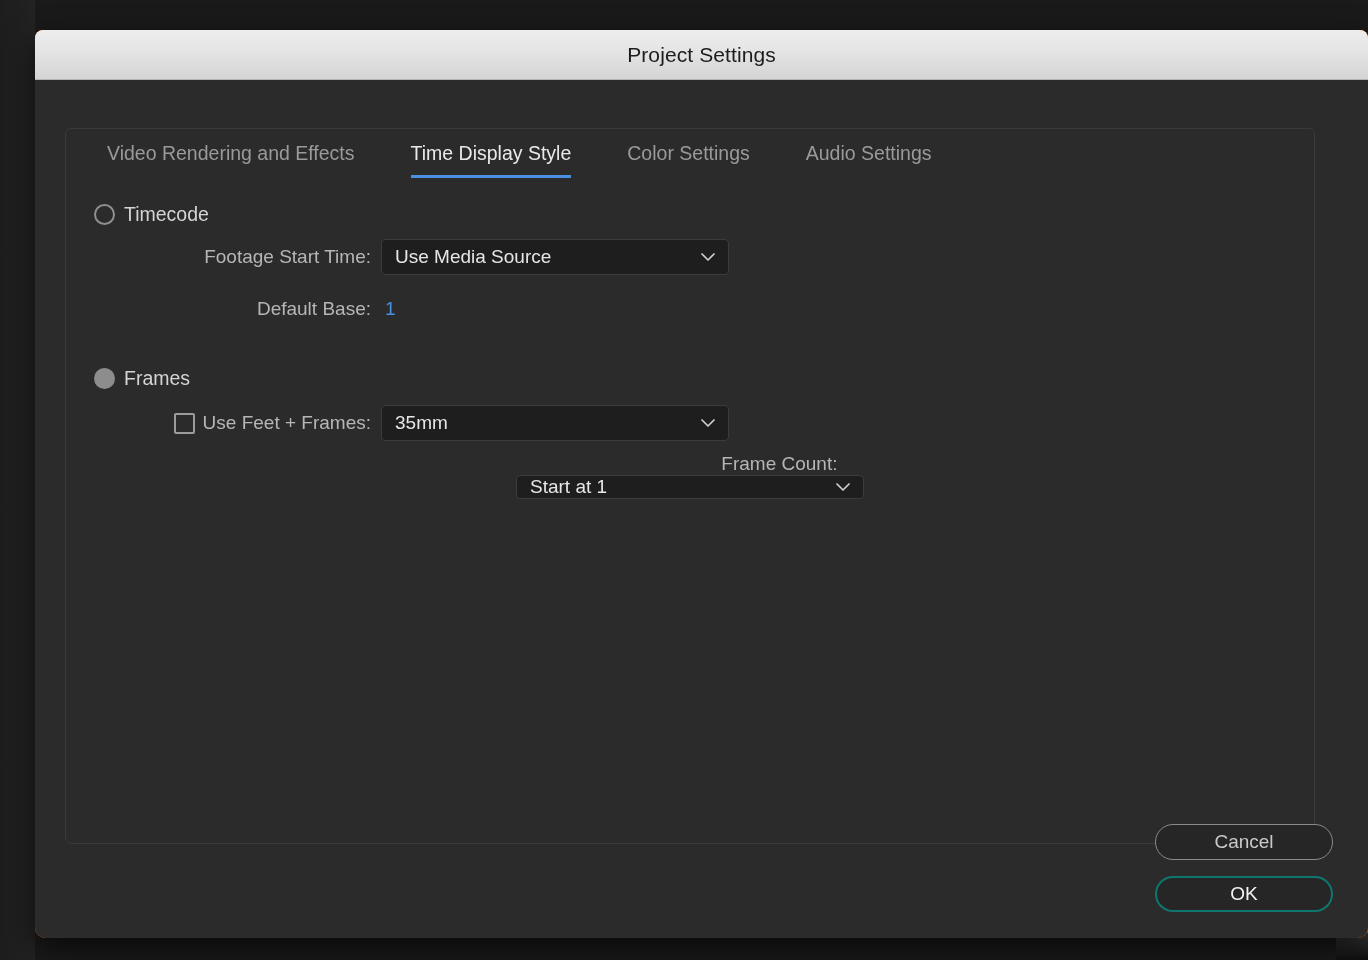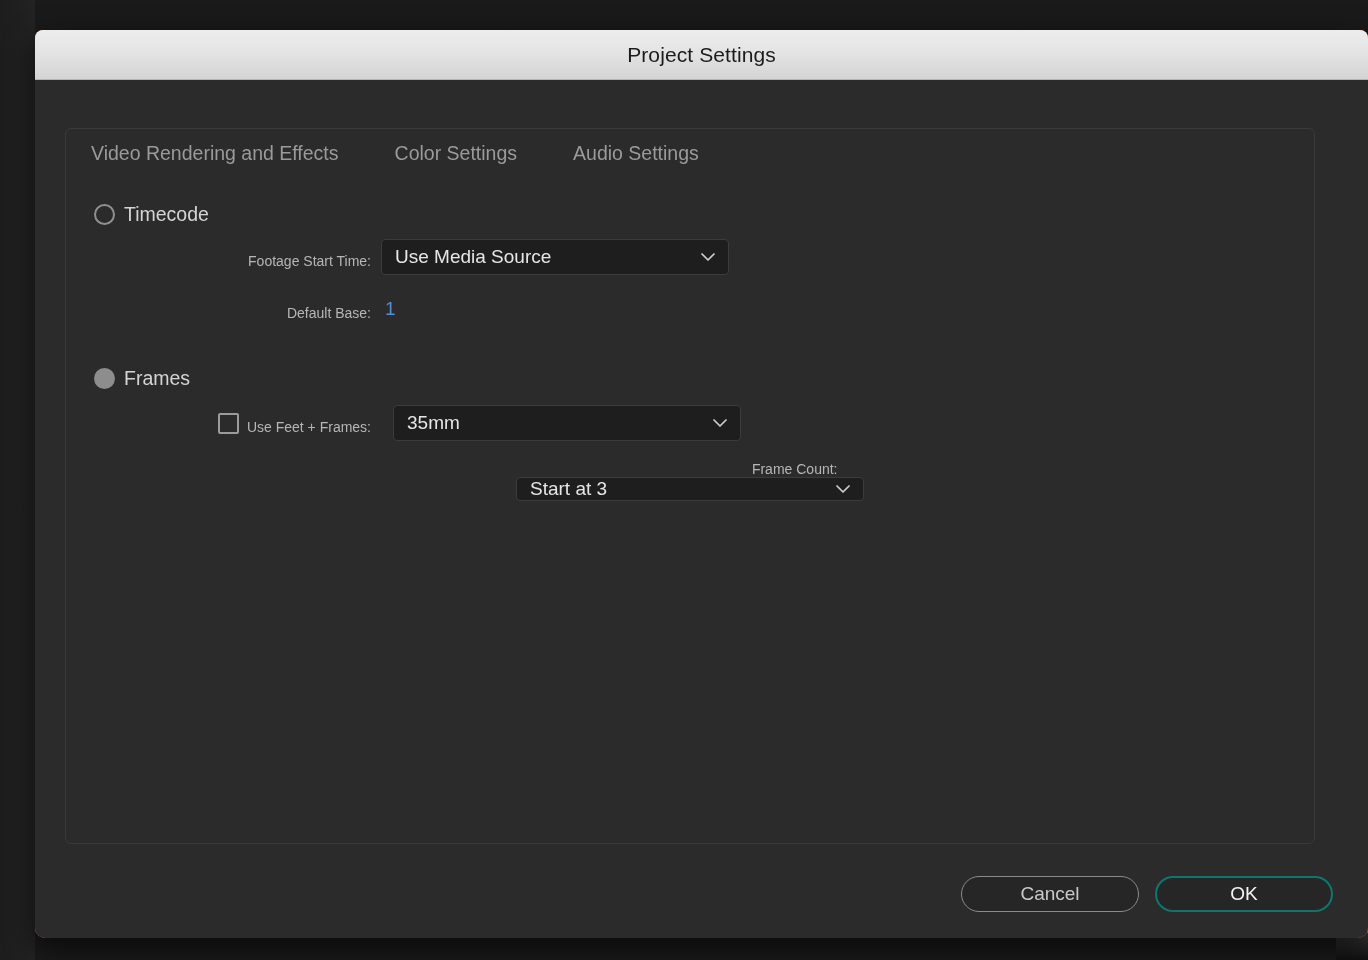--- a/index.html
+++ b/index.html
@@ -89,21 +89,21 @@
     width: 1250px;
     height: 716px;
     border: 1px solid #3a3a3a;
     border-radius: 6px;
     box-sizing: border-box;
   }
 
   
   #tab-bar {
     position: absolute;
-    left: 25px;
+    left: 41px;
     top: 13px;
     display: flex;
     align-items: flex-end;
     gap: 0;
   }
   .tab {
     font-size: 19.5px;
     color: #9a9a9a;
     padding: 0 0 10px 0;
     margin-right: 56px;
@@ -152,28 +152,27 @@
     color: #d4d4d4;
   }
 
   .field-row {
     display: flex;
     align-items: center;
     height: 44px;
     margin-bottom: 8px;
   }
   .field-label {
-    font-size: 14px;
+    font-size: 19px;
     color: #b6b6b6;
     text-align: right;
     width: 315px;
     padding-right: 10px;
     box-sizing: border-box;
     white-space: nowrap;
-    margin-top: 8px;
   }
   .field-label.with-check {
     text-align: left;
     width: auto;
     padding-right: 0;
   }
 
   .checkbox-wrap {
     width: 315px;
     display: flex;
@@ -228,20 +227,21 @@
     padding-left: 4px;
   }
 
   
   #footer {
     position: absolute;
     right: 35px;
     bottom: 27px;
     display: flex;
     gap: 16px;
+    flex-direction: column;
   }
   .btn {
     height: 36px;
     min-width: 178px;
     border-radius: 18px;
     box-sizing: border-box;
     display: flex;
     align-items: center;
     justify-content: center;
     font-size: 19px;
@@ -283,20 +283,21 @@
   <div id="title-bar">
     <div id="window-title">Project Settings</div>
   </div>
 
   <div id="dialog-body">
 
     <div id="settings-panel">
 
       <div id="tab-bar">
         <div class="tab">Video Rendering and Effects</div>
+        <div class="tab active">Time Display Style</div>
         <div class="tab">Color Settings</div>
         <div class="tab">Audio Settings</div>
       </div>
 
       <div id="form-area">
 
         <div class="radio-row">
           <span class="radio off"></span>
           <span class="radio-label">Timecode</span>
         </div>
@@ -316,39 +317,39 @@
         <div class="field-row">
           <span class="field-label">Default Base:</span>
           <span class="scrub-value">1</span>
         </div>
 
         <div class="radio-row" style="margin-top:32px;">
           <span class="radio on"></span>
           <span class="radio-label">Frames</span>
         </div>
 
-        <div class="field-row" style="margin-top:8px;gap:12px;">
+        <div class="field-row" style="margin-top:8px;">
           <span class="checkbox-wrap">
             <span class="checkbox"></span>
             <span class="field-label with-check">Use Feet + Frames:</span>
           </span>
           <div class="dropdown">
             <span class="value">35mm</span>
             <span class="chevron">
               <svg width="14" height="9" viewBox="0 0 14 9">
                   <path d="M1 1.5 L7 7.5 L13 1.5" fill="none" stroke="#cfcfcf" stroke-width="1.7" stroke-linecap="round" stroke-linejoin="round"></path>
                 </svg>
             </span>
           </div>
         </div>
 
         <div class="field-row" style="margin-top:8px;flex-direction:column;">
           <span class="field-label">Frame Count:</span>
           <div class="dropdown">
-            <span class="value">Start at 3</span>
+            <span class="value">Start at 1</span>
             <span class="chevron">
               <svg width="14" height="9" viewBox="0 0 14 9">
                   <path d="M1 1.5 L7 7.5 L13 1.5" fill="none" stroke="#cfcfcf" stroke-width="1.7" stroke-linecap="round" stroke-linejoin="round"></path>
                 </svg>
             </span>
           </div>
         </div>
 
       </div>
     </div>

